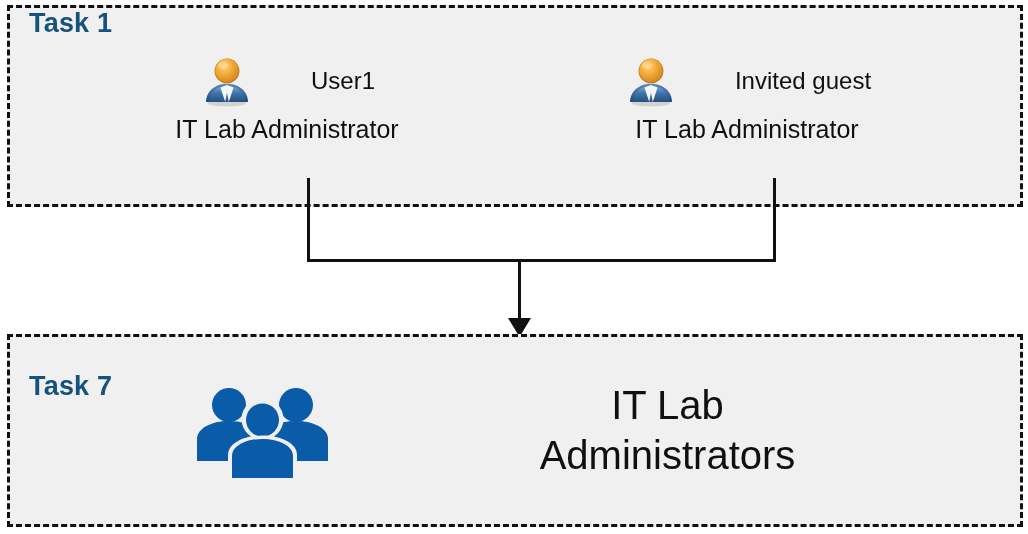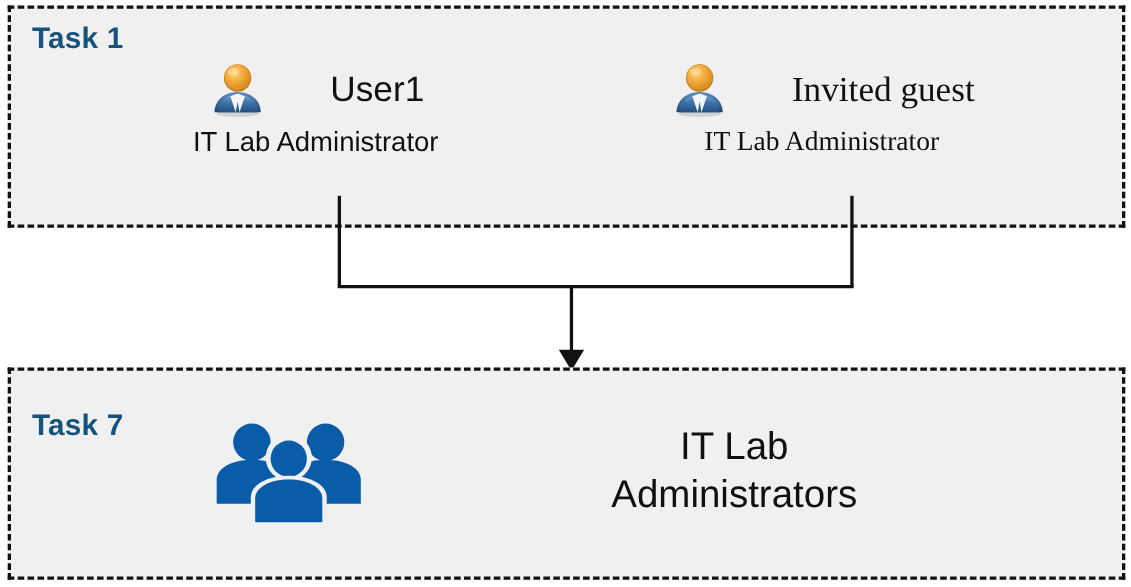--- a/index.html
+++ b/index.html
@@ -41,42 +41,42 @@
   }
 
   .task-label {
     position: absolute;
     font-weight: bold;
     font-size: 27px;
     letter-spacing: .2px;
     color: #15537d;
     white-space: nowrap;
   }
-  #task1-label { left: 29px; top: 20px; text-align: center; }
+  #task1-label { left: 29px; top: 8px; text-align: center; }
   #task2-label { left: 29px; top: 371px; }
 
   
   .person {
     position: absolute;
     width: 390px;
     text-align: center;
     color: #101010;
   }
   #person-user1 { left: 92px; top: 52px; }
-  #person-guest { left: 552px; top: 52px; font-family: Liberation Serif, serif; }
+  #person-guest { left: 552px; top: 52px; }
 
   .person-top {
     display: flex;
     align-items: center;
     justify-content: center;
     gap: 12px;
     height: 58px;
   }
   .person-name {
-    font-size: 32px;
+    font-size: 24px;
     font-weight: 300;
     line-height: 1;
     white-space: nowrap;
     margin-left: 44px;
   }
   .person-role {
     font-size: 25px;
     font-weight: 300;
     line-height: 1.05;
     margin-top: 6px;
@@ -87,21 +87,21 @@
   #group-entry {
     position: absolute;
     left: 195px;
     top: 380px;
     width: 680px;
     display: flex;
     align-items: center;
     gap: 130px;
   }
   .group-name {
-    font-size: 35px;
+    font-size: 40px;
     font-weight: 300;
     line-height: 1.25;
     color: #101010;
     text-align: center;
     white-space: pre-line;
     flex: 1;
   }
 
   
   #connectors {

